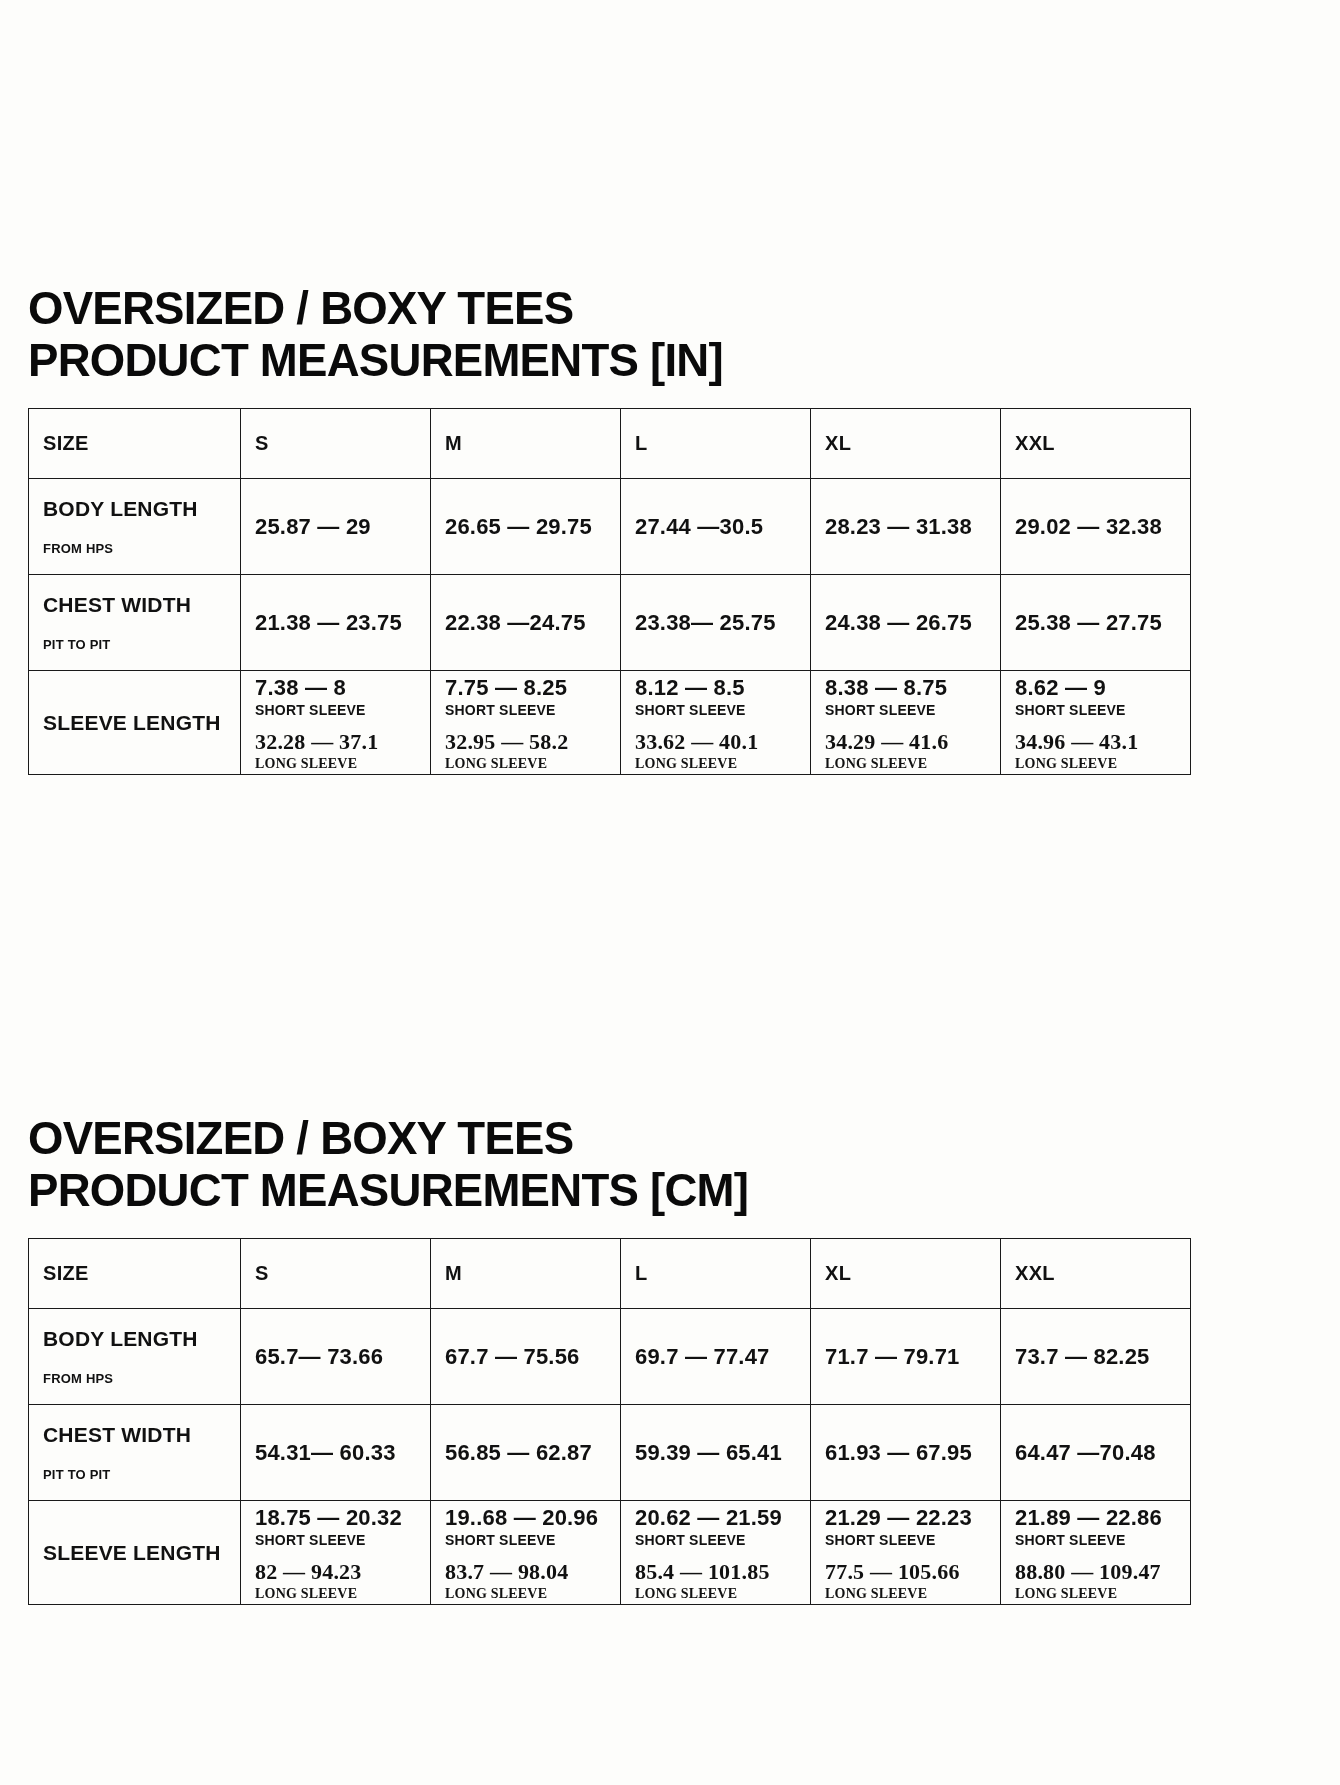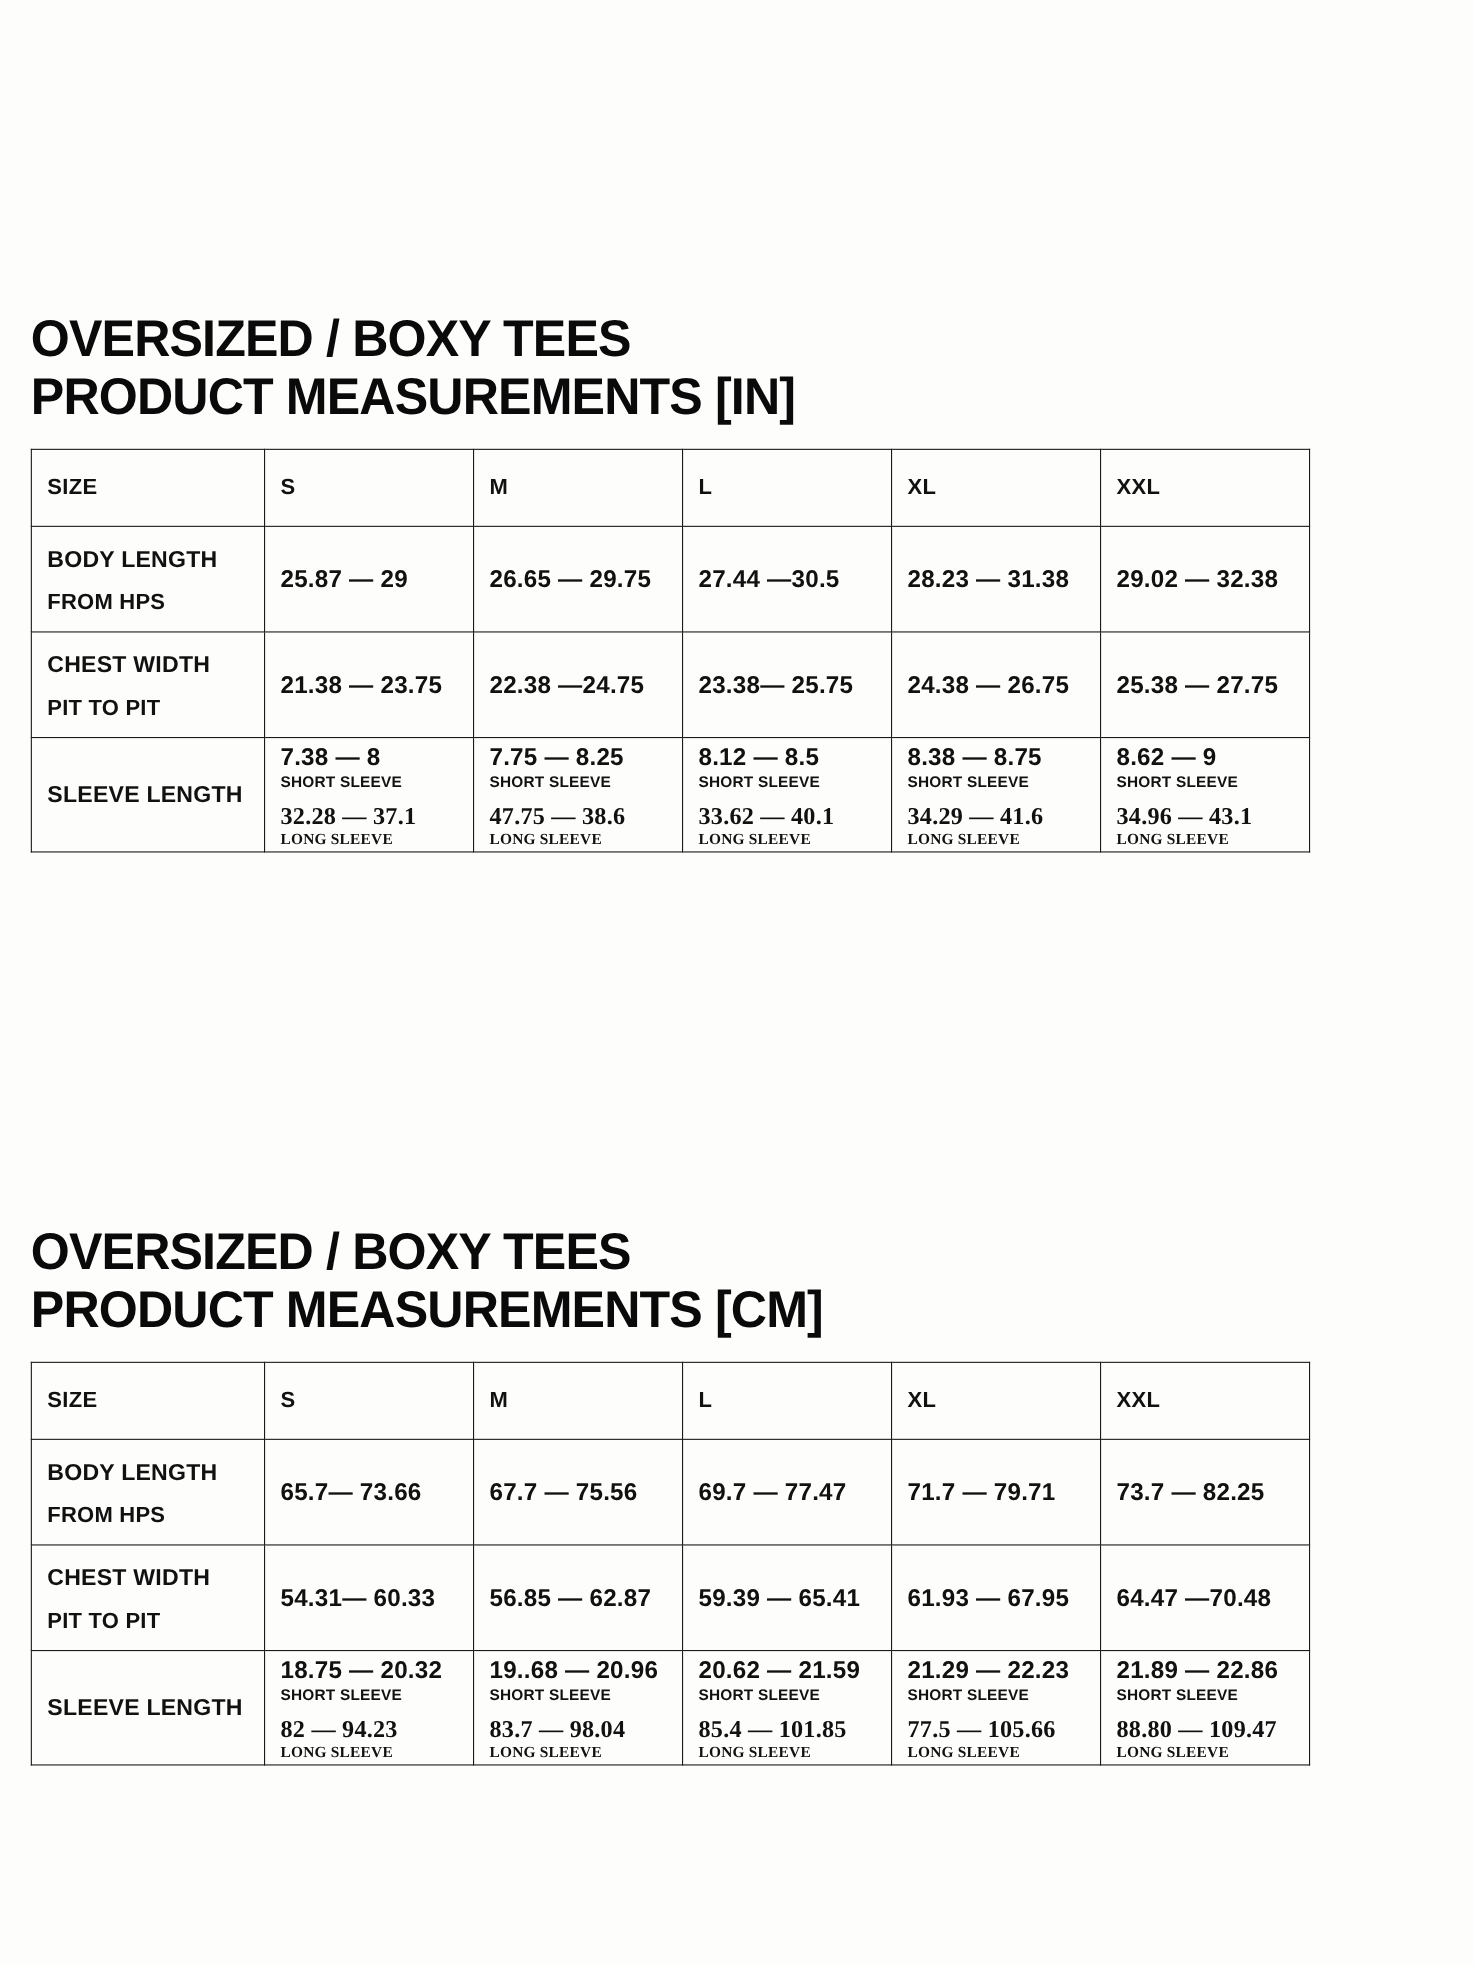--- a/index.html
+++ b/index.html
@@ -98,21 +98,21 @@
   }
 
   .lbl-main {
     font-size: 21px;
     font-weight: 700;
     letter-spacing: 0.2px;
     line-height: 24px;
     display: block;
   }
   .lbl-sub {
-    font-size: 20px;
+    font-size: 13px;
     font-weight: 700;
     letter-spacing: 0.2px;
     line-height: 17px;
     display: block;
     margin-top: 19px;
   }
   .val {
     font-size: 22px;
     font-weight: 700;
     letter-spacing: 0.2px;
@@ -226,21 +226,21 @@
               <span class="val">32.28 — 37.1</span>
               <span class="val-sub">LONG SLEEVE</span>
             </span>
           </td>
           <td class="sleeve-cell">
             <span class="sleeve-group">
               <span class="val">7.75 — 8.25</span>
               <span class="val-sub">SHORT SLEEVE</span>
             </span>
             <span class="sleeve-group">
-              <span class="val">47.75 — 38.6</span>
+              <span class="val">32.95 — 58.2</span>
               <span class="val-sub">LONG SLEEVE</span>
             </span>
           </td>
           <td class="sleeve-cell">
             <span class="sleeve-group">
               <span class="val">8.12 — 8.5</span>
               <span class="val-sub">SHORT SLEEVE</span>
             </span>
             <span class="sleeve-group">
               <span class="val">33.62 — 40.1</span>

